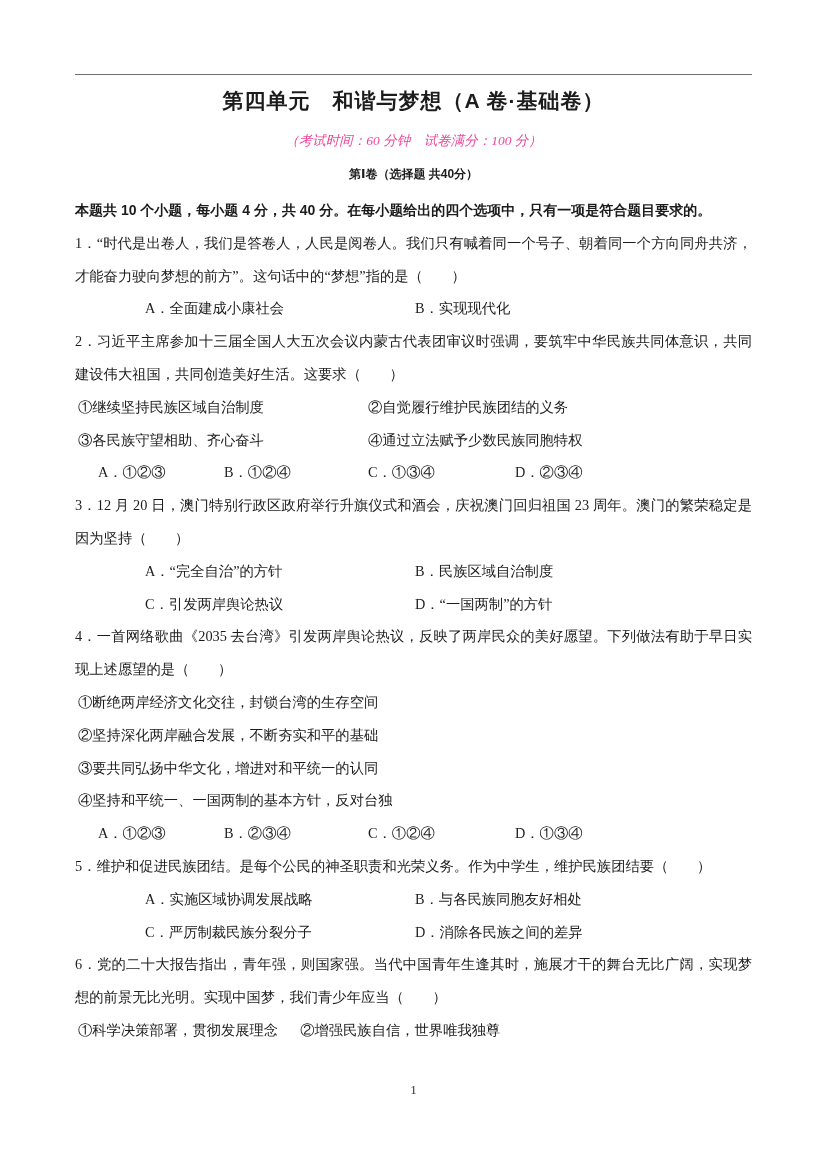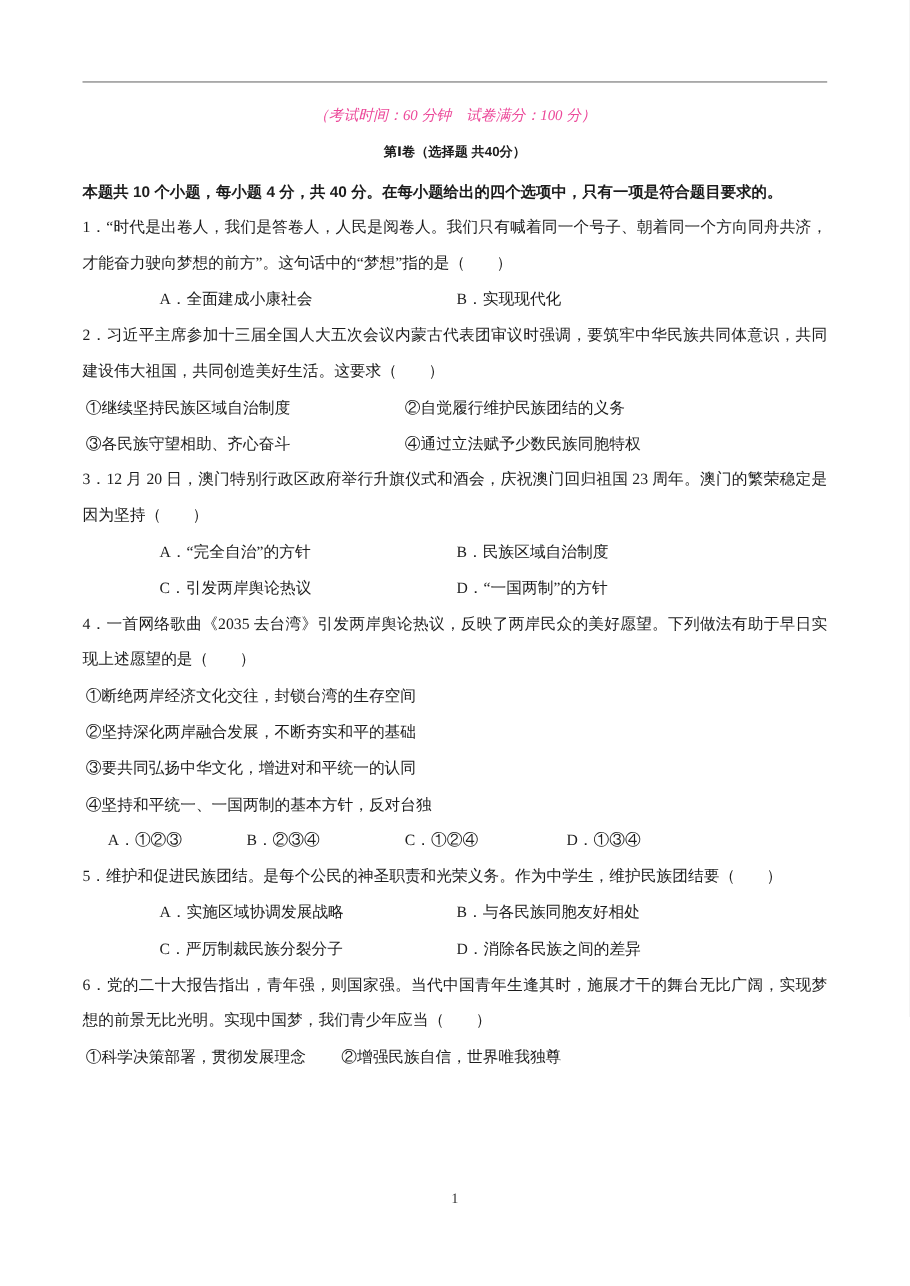--- a/index.html
+++ b/index.html
@@ -44,50 +44,54 @@
   }
   .stem { text-align:justify; }
   .opt-row { padding-left:23px; }
   .item-row { padding-left:3px; }
   .col-a { display:inline-block; width:270px;margin-left:47px; }
   .col-i { display:inline-block; width:290px; }
   .ans-row { padding-left:23px; }
   .aw1 { display:inline-block; width:126px; }
   .aw2 { display:inline-block; width:144px; }
   .aw3 { display:inline-block; width:147px; }
-  .gap-r { margin-right:32px; }
+  .gap-r { margin-right:22px; }
   .page-number {
     position:absolute; left:0; top:1082px; width:100%;
     text-align:center; font-size:13px; color:#333;
   }
 </style>
 </head>
 <body>
 
 <div class="page">
   <div class="rule"></div>
 
   <div class="content">
+    <div class="title">第四单元　和谐与梦想（A 卷·基础卷）</div>
     <div class="exam-info">（考试时间：60 分钟　试卷满分：100 分）</div>
     <div class="section-title">第Ⅰ卷（选择题 共40分）</div>
 
     <div class="body">
       <p class="instructions">本题共 10 个小题，每小题 4 分，共 40 分。在每小题给出的四个选项中，只有一项是符合题目要求的。</p>
 
       <p class="stem">1．“时代是出卷人，我们是答卷人，人民是阅卷人。我们只有喊着同一个号子、朝着同一个方向同舟共济，才能奋力驶向梦想的前方”。这句话中的“梦想”指的是（　　）</p>
       <div class="opt-row">
         <span class="col-a">A．全面建成小康社会</span><span>B．实现现代化</span>
       </div>
 
       <p class="stem">2．习近平主席参加十三届全国人大五次会议内蒙古代表团审议时强调，要筑牢中华民族共同体意识，共同建设伟大祖国，共同创造美好生活。这要求（　　）</p>
       <div class="item-row">
         <span class="col-i">①继续坚持民族区域自治制度</span><span>②自觉履行维护民族团结的义务</span>
       </div>
       <div class="item-row">
         <span class="col-i">③各民族守望相助、齐心奋斗</span><span>④通过立法赋予少数民族同胞特权</span>
+      </div>
+      <div class="ans-row">
+        <span class="aw1">A．①②③</span><span class="aw2">B．①②④</span><span class="aw3">C．①③④</span><span>D．②③④</span>
       </div>
 
       <p class="stem">3．12 月 20 日，澳门特别行政区政府举行升旗仪式和酒会，庆祝澳门回归祖国 23 周年。澳门的繁荣稳定是因为坚持（　　）</p>
       <div class="opt-row">
         <span class="col-a">A．“完全自治”的方针</span><span>B．民族区域自治制度</span>
       </div>
       <div class="opt-row">
         <span class="col-a">C．引发两岸舆论热议</span><span>D．“一国两制”的方针</span>
       </div>
 

